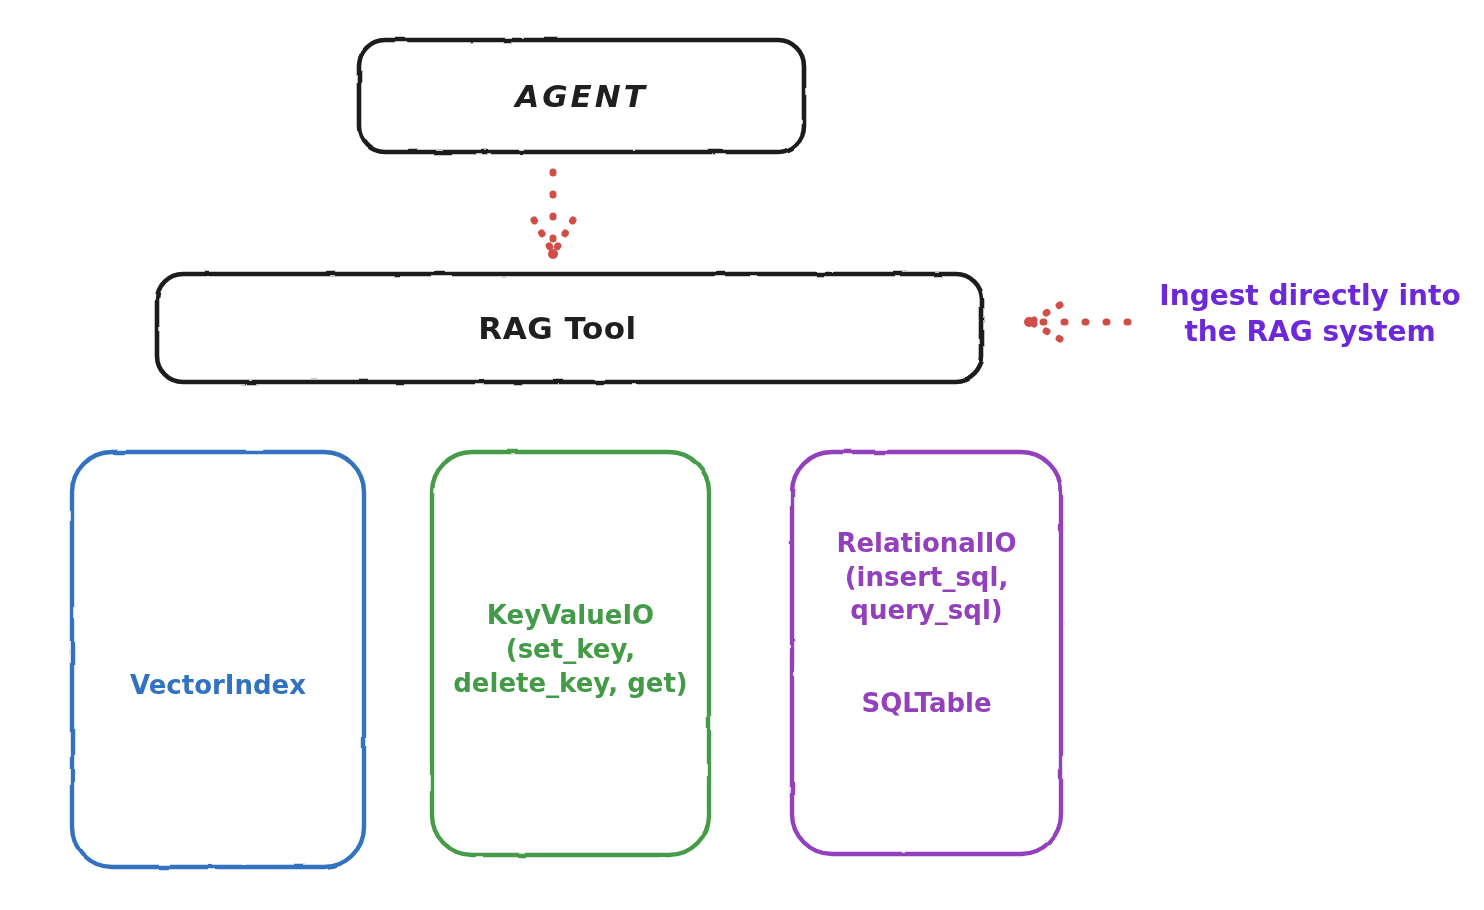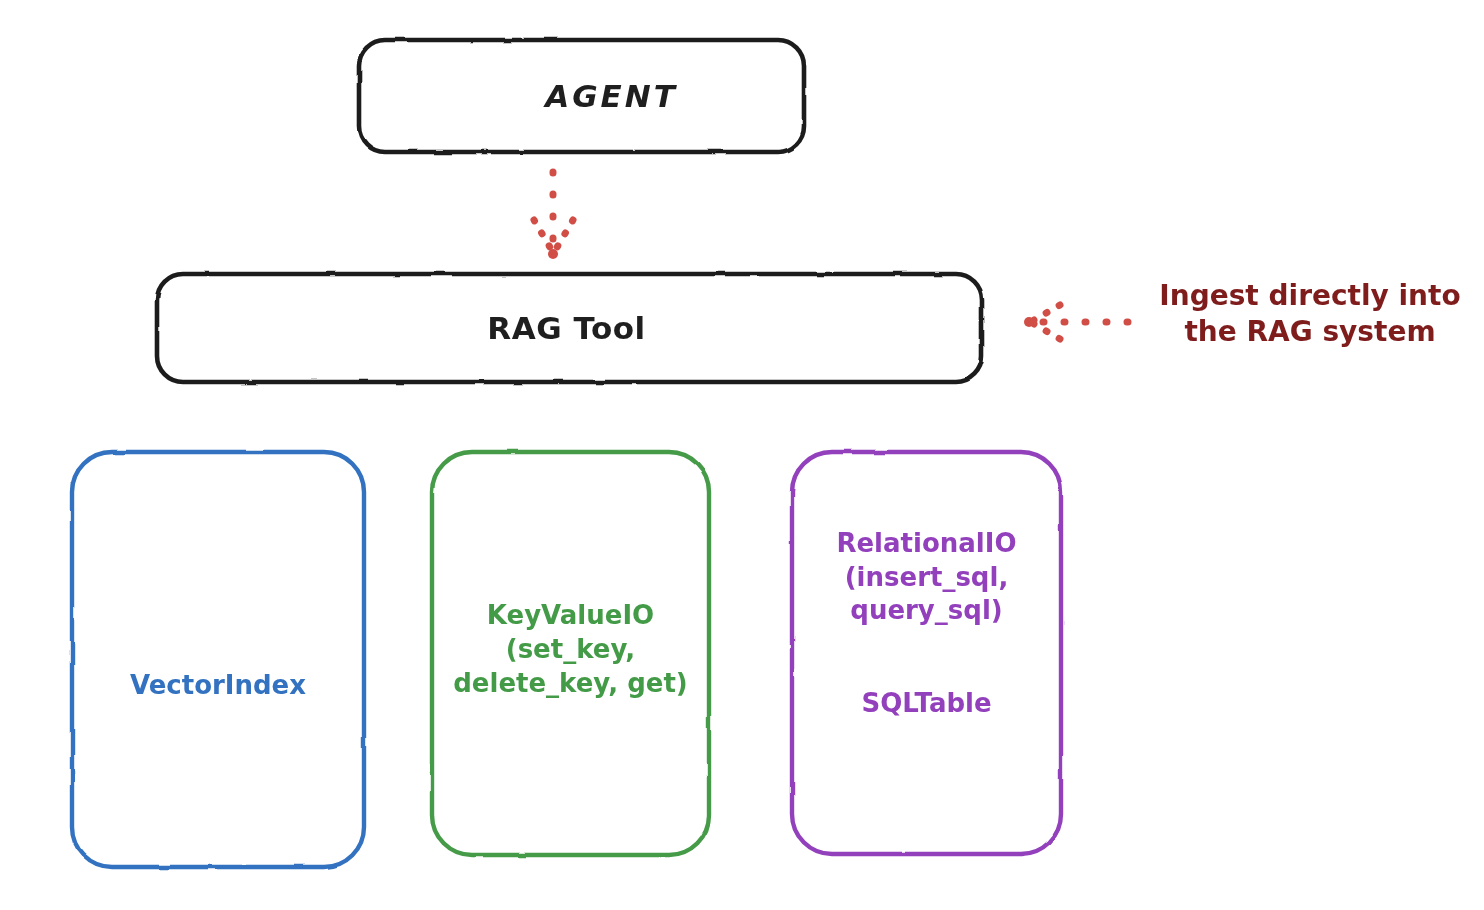--- a/index.html
+++ b/index.html
@@ -42,29 +42,28 @@
     font-style: italic;
     font-weight: 700;
     letter-spacing: 2px;
   }
 
   #agent-node {
     left: 357px;
     top: 38px;
     width: 449px;
     height: 116px;
-    margin-left: 30px;
   }
   #agent-label {
     font-size: 31px;
     letter-spacing: 3px;
   }
 
   #ragtool-node {
-    left: 152px;
+    left: 143px;
     top: 272px;
     width: 829px;
     height: 112px;
   }
   #ragtool-label {
     font-size: 31px;
     font-style: normal;
     font-weight: 600;
     letter-spacing: 0.5px;
   }
@@ -120,21 +119,21 @@
   }
   #relationalio-card .card-sig { margin-bottom: 10px; }
   #relationalio-card .card-index { }
 
   
   #ingest-annotation {
     position: absolute;
     left: 1145px;
     top: 278px;
     width: 330px;
-    color: #7f1d1d;
+    color: #6d28d9;
     font-size: 28px;
     font-weight: 600;
     line-height: 1.28;
     text-align: center;
     white-space: pre-line;
   }
 </style>
 </head>
 <body>
 

